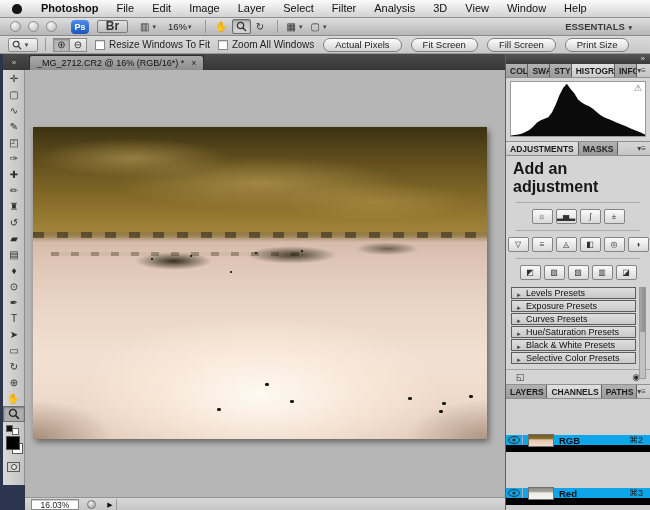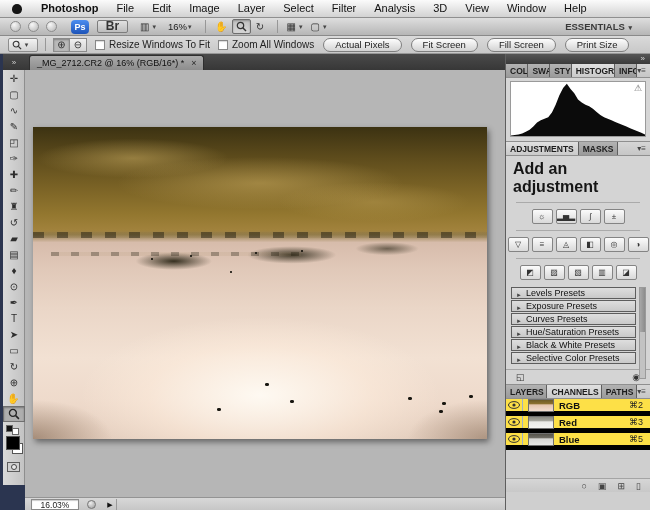--- a/index.html
+++ b/index.html
@@ -138,21 +138,21 @@
     display:flex; align-items:flex-end; gap:4px; padding-left:4px; margin-bottom:1px; }
   .preset-arrow { font-size:6px; color:#444; }
   .preset-label { font-size:9px; color:#111; }
   #preset-scroll { position:absolute; right:4px; top:4px; width:7px; height:92px; background:#c2c2c2;
     border:1px solid #9a9a9a; }
   #preset-thumb { width:5px; height:44px; background:linear-gradient(90deg,#a7a7a7,#8c8c8c); margin:0 auto; }
   #adj-bottom { height:15px; display:flex; justify-content:space-between; align-items:center;
     padding:0 10px; font-size:9px; color:#333; border-top:1px solid #a5a5a5; }
 
   #channels-list { background:#cfcfcf; }
-  .chan-row { height:17px; background:#fde047; border-bottom:5px solid #000000; display:flex; align-items:center; }
+  .chan-row { height:17px; background:#0ea5e9; border-bottom:7px solid #000000; display:flex; align-items:center;margin-top:36px; }
   .eye-cell { width:17px; align-self:stretch; border-right:1px solid #9fb0c6; display:flex; align-items:center; justify-content:center; }
   .chan-thumb { width:26px; height:13px; border:1px solid #6f6f6f; margin:0 5px; }
   .th-rgb { background:linear-gradient(180deg,#6d5a25 0%,#8a6f2e 32%,#e5c5ad 45%,#f2ddd0 100%); }
   .th-red { background:linear-gradient(180deg,#8a8a82 0%,#a5a59d 32%,#ebebe7 45%,#f4f4f1 100%); }
   .th-green { background:linear-gradient(180deg,#72726a 0%,#8f8f87 32%,#e2e2de 45%,#efefeb 100%); }
   .th-blue { background:linear-gradient(180deg,#55534b 0%,#6e6c64 32%,#d6d6d3 45%,#e7e7e4 100%); }
   .chan-name { flex:1; font-size:9.5px; font-weight:bold; color:#101010; }
   .chan-key { font-size:9px; color:#222; margin-right:7px; }
   #channels-filler { height:29px; background:#cfcfcf; border-bottom:1px solid #a5a5a5; }
   #channels-bottom { height:13px; display:flex; justify-content:flex-end; align-items:center; gap:11px;

